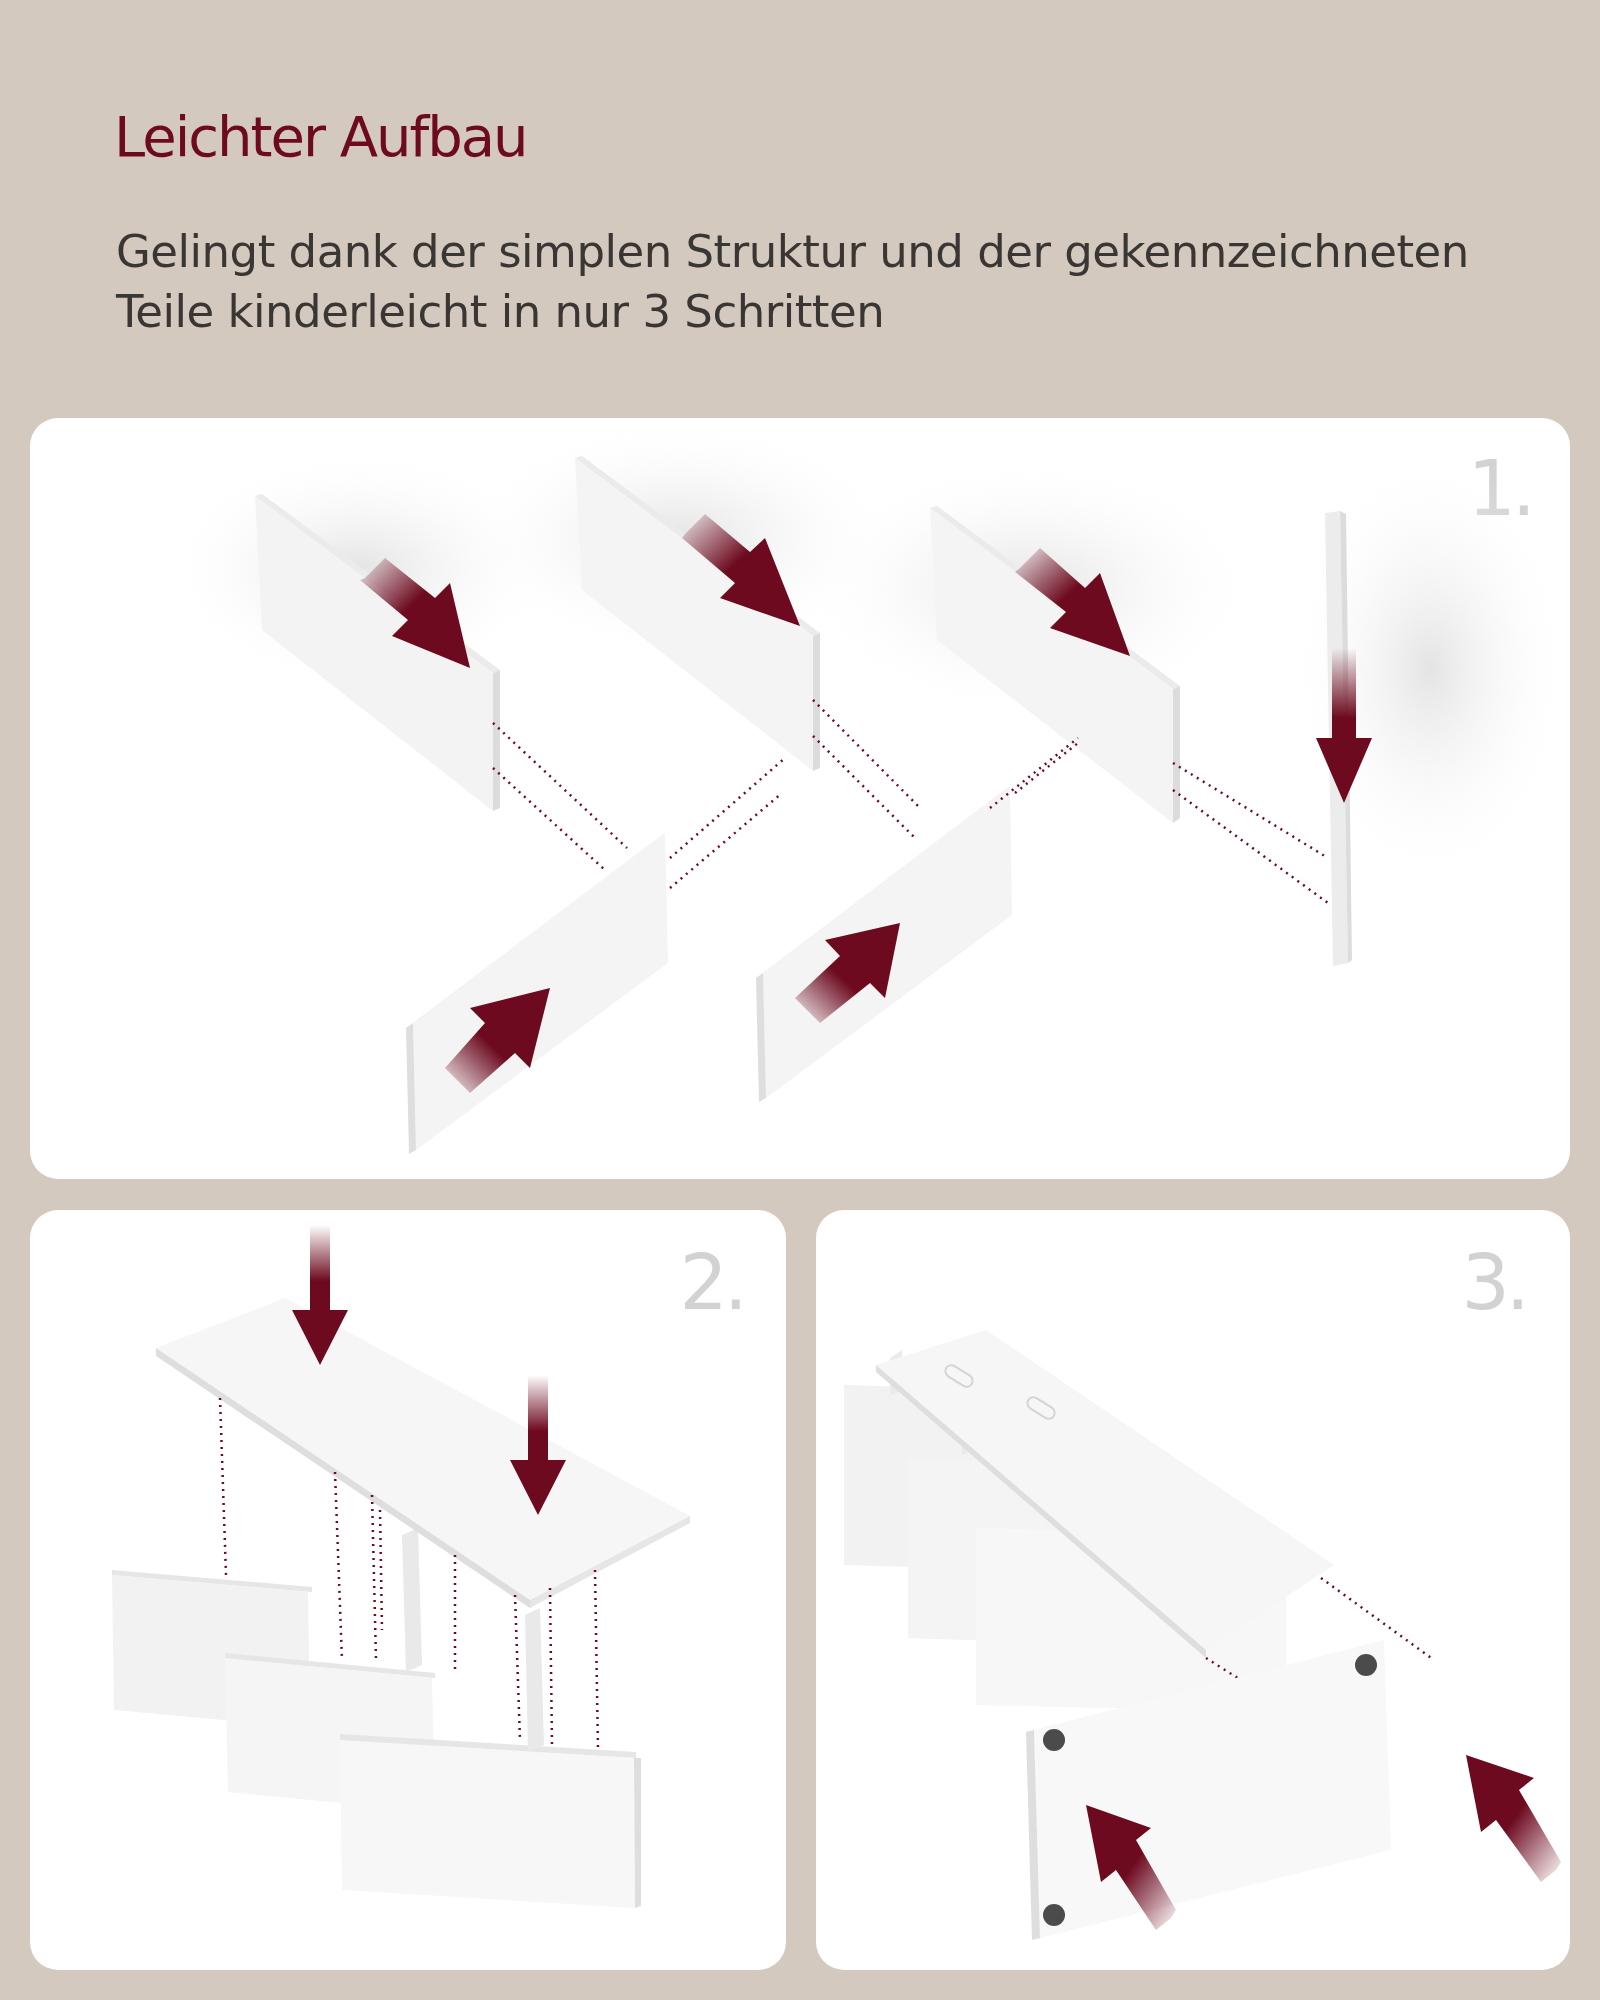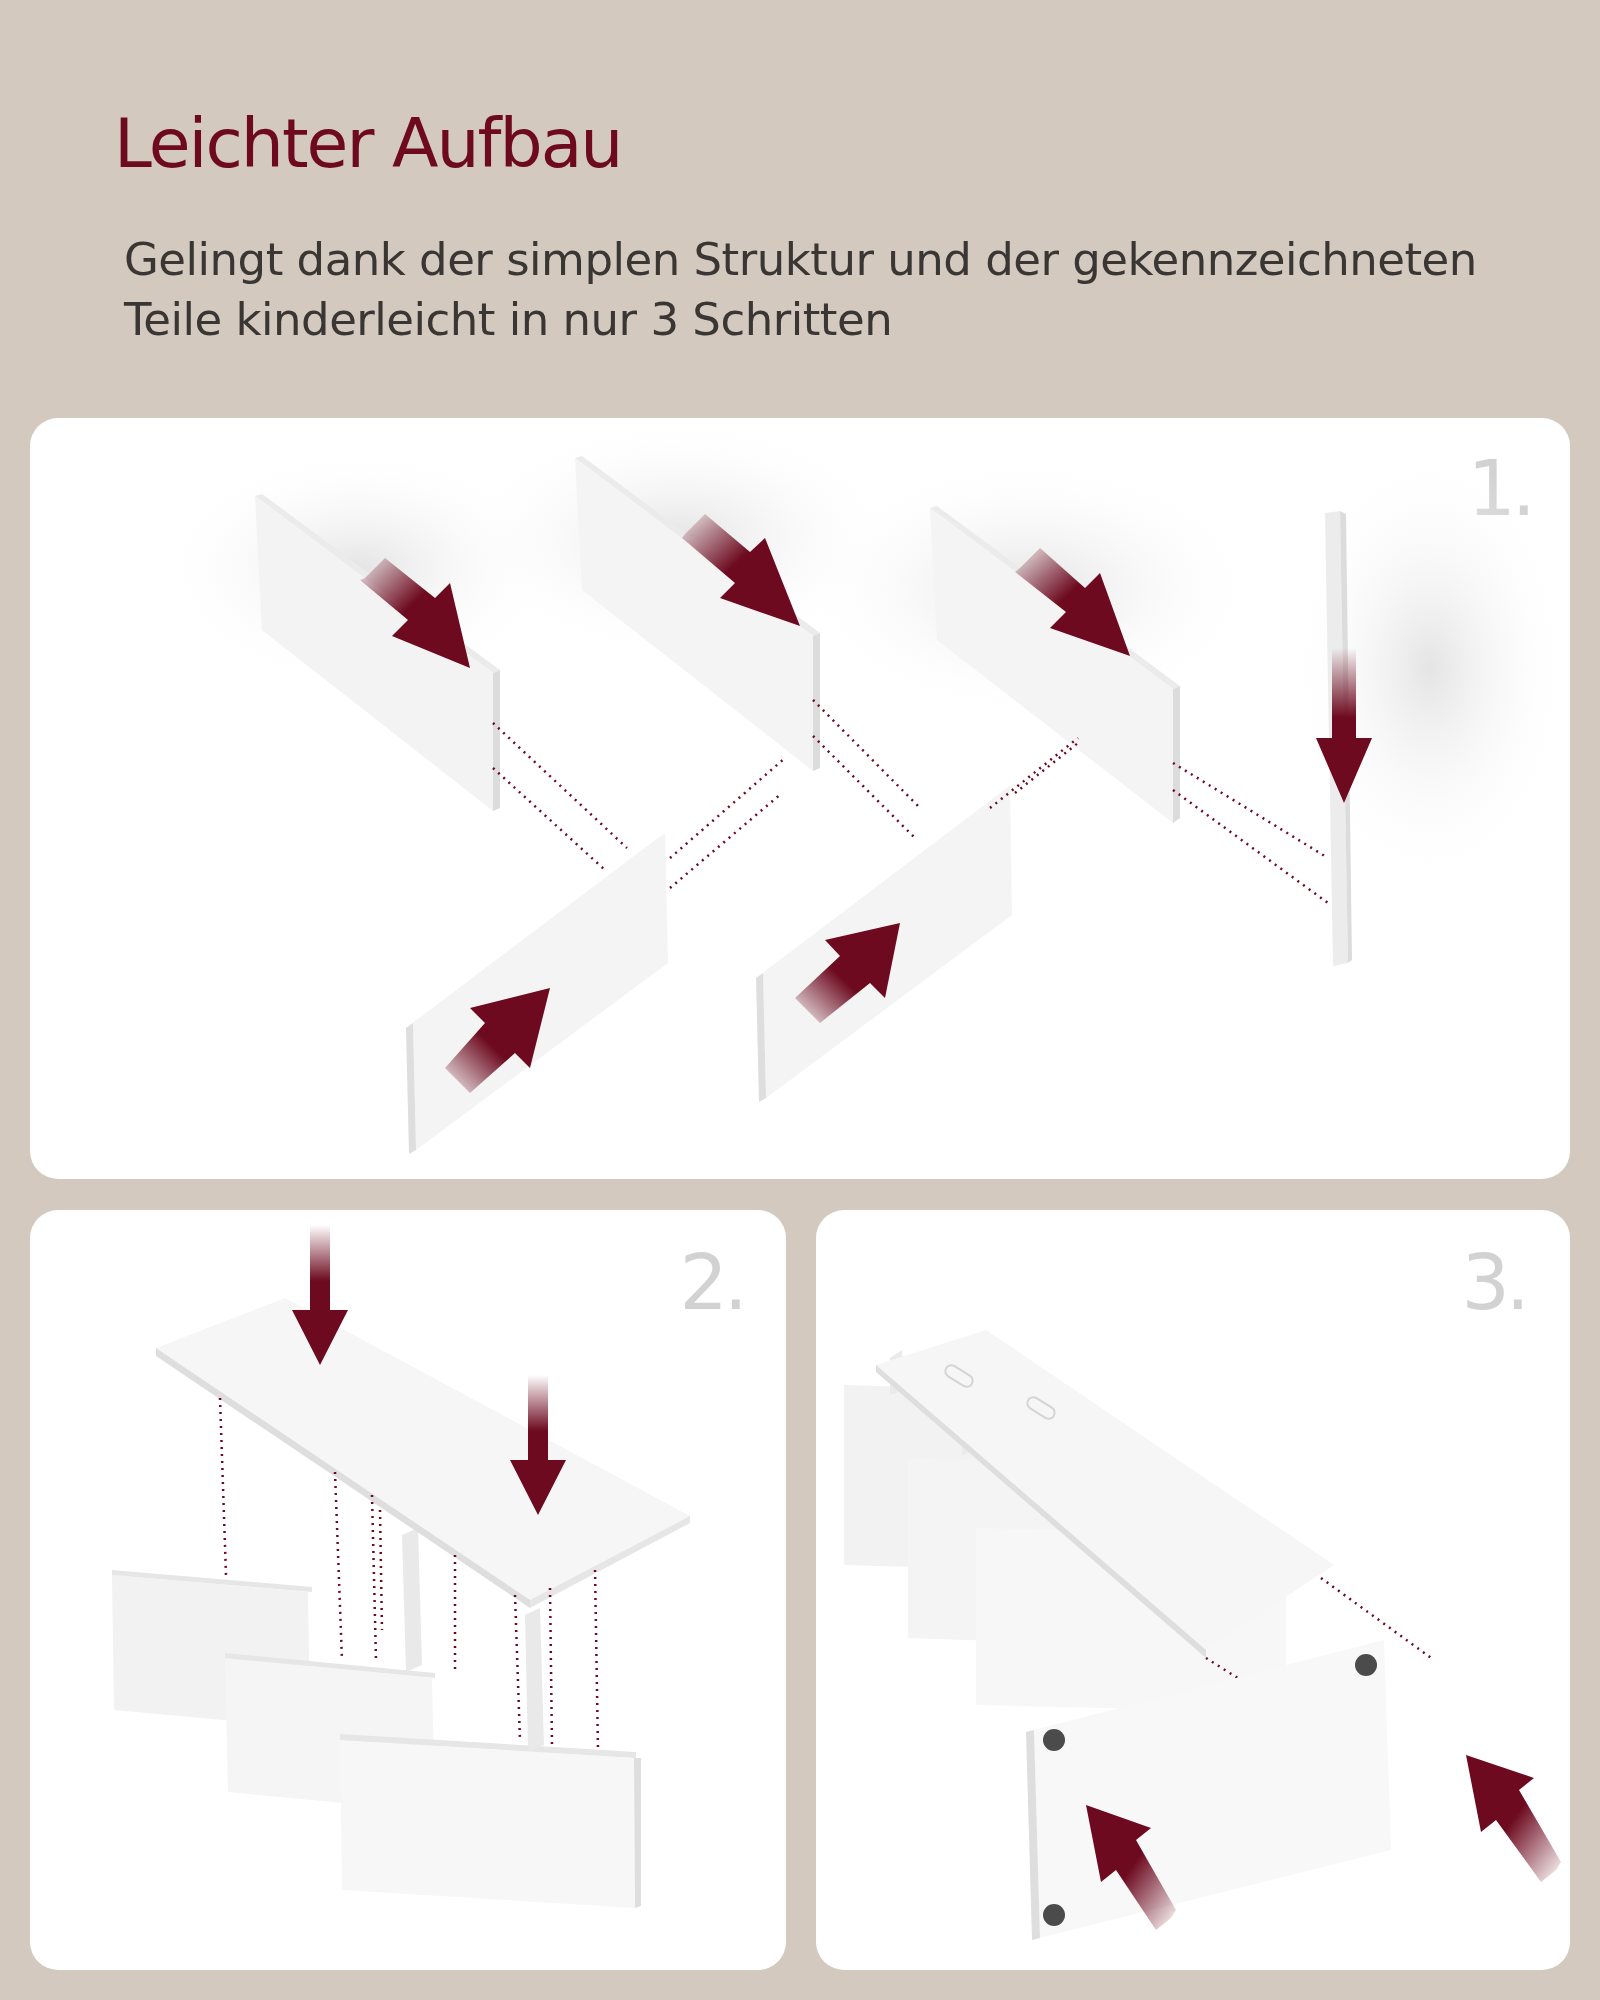--- a/index.html
+++ b/index.html
@@ -1,18 +1,18 @@
 <!DOCTYPE html>
 <html><head>
 <meta charset="utf-8">
 <style>
   html,body{margin:0;padding:0;}
   body{width:1600px;height:2000px;background:#d3c9bf;position:relative;overflow:hidden;font-family:"DejaVu Sans","Liberation Sans",sans-serif;}
-  .title{position:absolute;left:114px;top:104px;font-size:68px;color:#6d0a1f;letter-spacing:-2px;margin:0;font-weight:normal;}
-  .subtitle{position:absolute;left:116px;top:222px;width:1460px;font-size:45px;line-height:60px;color:#3a3634;margin:8px;letter-spacing:-0.5px;}
+  .title{position:absolute;left:114px;top:104px;font-size:56px;color:#6d0a1f;letter-spacing:-2px;margin:0;font-weight:normal;}
+  .subtitle{position:absolute;left:116px;top:222px;width:1460px;font-size:45px;line-height:60px;color:#3a3634;margin:0;letter-spacing:-0.5px;}
   .panel{position:absolute;background:#fff;border-radius:28px;overflow:hidden;}
   .p1{left:30px;top:418px;width:1540px;height:761px;}
   .p2{left:30px;top:1210px;width:756px;height:760px;}
   .p3{left:816px;top:1210px;width:754px;height:760px;}
   .step{position:absolute;font-family:"DejaVu Sans",sans-serif;font-size:76px;color:#d2d2d2;letter-spacing:-4px;}
   .p1 .step{right:38px;top:26px;}
   .p2 .step{right:42px;top:28px;}
   .p3 .step{right:44px;top:28px;}
   svg.ill{position:absolute;left:0;top:0;}
 </style>

